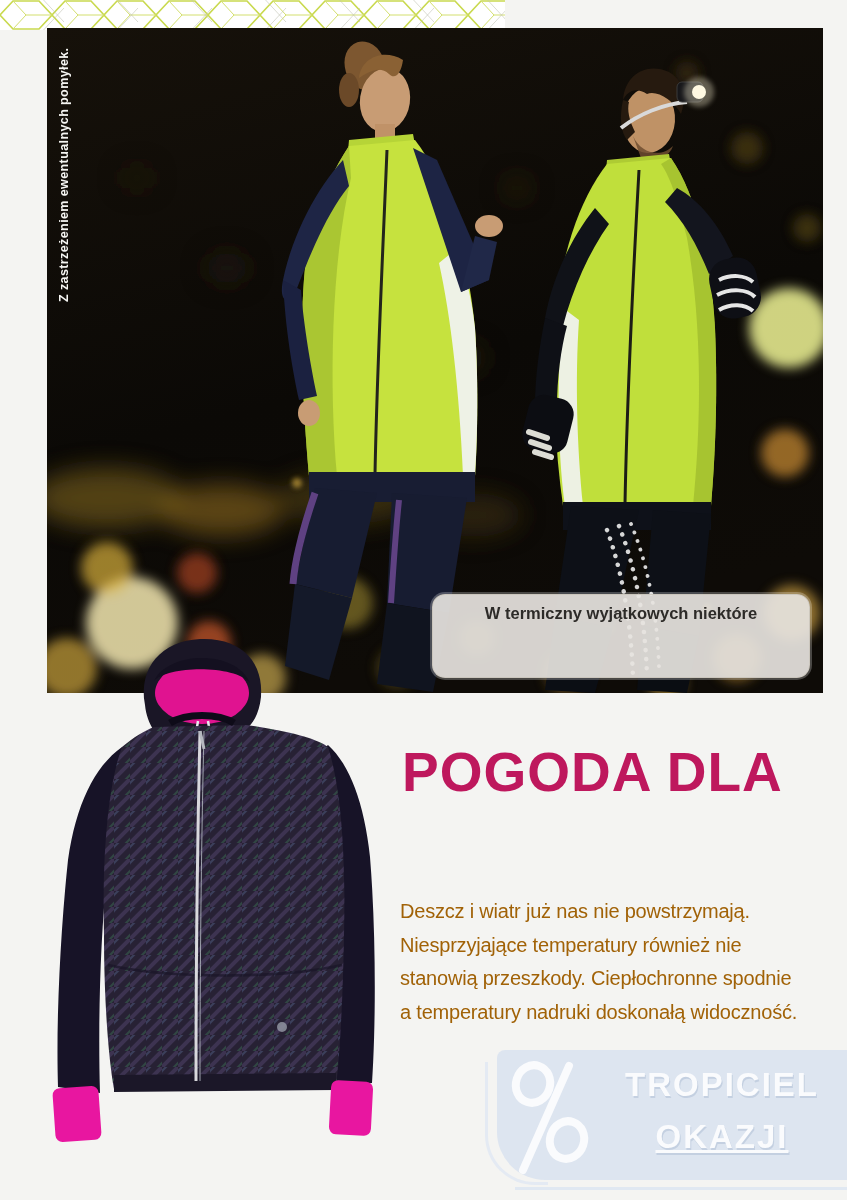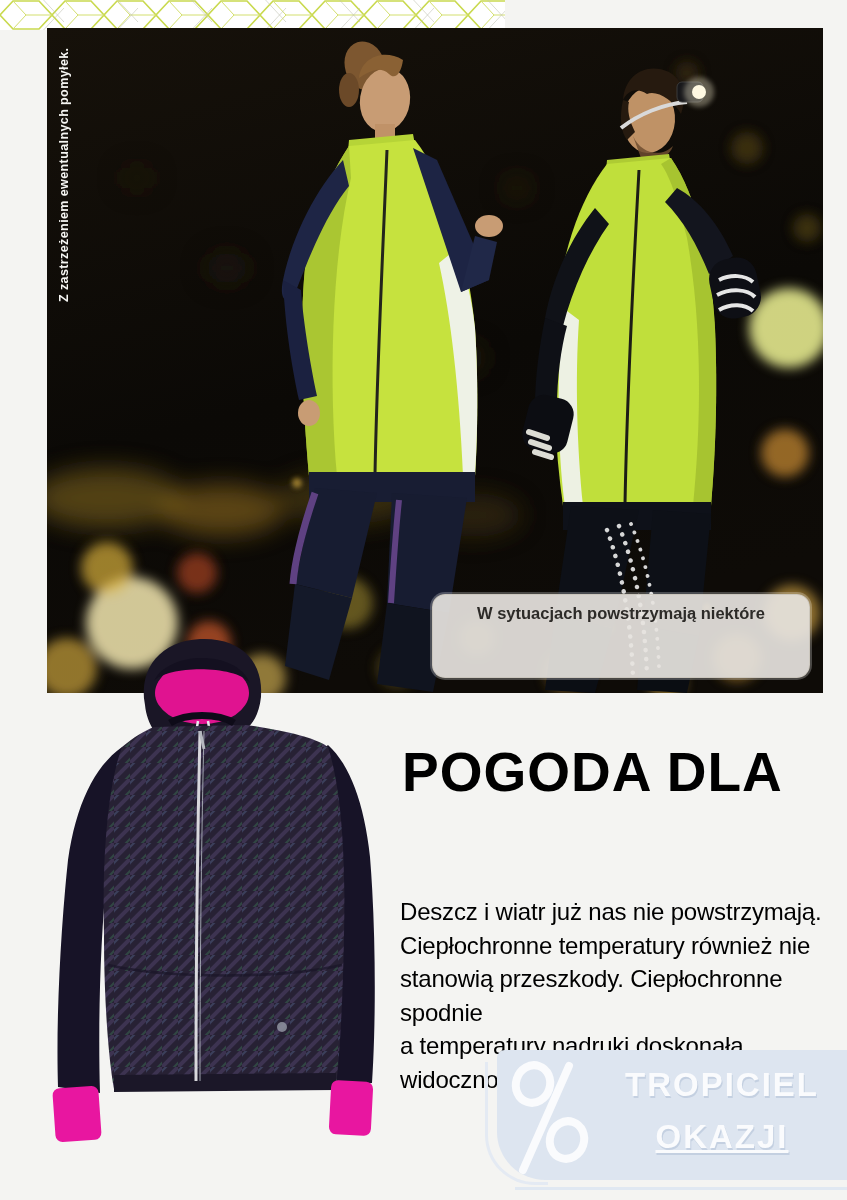--- a/index.html
+++ b/index.html
@@ -29,27 +29,27 @@
     border-radius:13px;
     box-shadow:0 0 0 2px rgba(255,255,255,0.25);
     text-align:center; color:#2d2b28; font-weight:bold;
     font-size:16.5px; line-height:25px; padding-top:6px; box-sizing:border-box;
   }
   
   .jacket{position:absolute; left:50px; top:635px; width:350px; height:520px;}
   
   .headline{
     position:absolute; left:402px; top:740px;
-    color:#000000; font-weight:bold; font-size:55px; line-height:64px;
+    color:#be185d; font-weight:bold; font-size:55px; line-height:64px;
     letter-spacing:1px;
   }
   
   .intro{
     position:absolute; left:400px; top:895px;
-    color:#000000; font-size:24px; line-height:33.5px; letter-spacing:-0.2px;
+    color:#a16207; font-size:20px; line-height:33.5px; letter-spacing:-0.2px;
   }
   
   .badge{position:absolute; left:485px; top:1044px; width:362px; height:150px;}
   .badge-outline{
     position:absolute; left:0; top:18px; width:60px; height:120px;
     border-left:3px solid #e4eaf3; border-bottom:3px solid #e4eaf3;
     border-bottom-left-radius:50px;
   }
   .badge-underline{
     position:absolute; left:30px; top:143px; width:332px; height:3px;
@@ -202,21 +202,21 @@
           <path d="M560,502 C574,540 584,590 586,650" stroke="#e8e8e8" stroke-width="4.5" fill="none" stroke-linecap="round" stroke-dasharray="0.1 9"></path>
           <path d="M572,498 C588,538 598,588 600,648" stroke="#e8e8e8" stroke-width="4.5" fill="none" stroke-linecap="round" stroke-dasharray="0.1 9"></path>
           <path d="M584,496 C600,534 610,582 612,640" stroke="#e8e8e8" stroke-width="3.8" fill="none" stroke-linecap="round" stroke-dasharray="0.1 9"></path>
         </g>
       </g>
     </svg>
 
     <div class="vertical-note">Z zastrzeżeniem ewentualnych pomyłek.</div>
 
     <div class="info-box">
-      <div>W sytuacjach powstrzymają niektóre</div>
+      <div>W termiczny wyjątkowych niektóre</div>
     </div>
   </div>
 
   <svg class="jacket" viewBox="0 0 350 520" xmlns="http://www.w3.org/2000/svg">
     <defs>
       <pattern id="jpat" width="16" height="16" patternUnits="userSpaceOnUse" patternTransform="rotate(0)">
         <rect width="16" height="16" fill="#272134"></rect>
         <path d="M-2,18 L18,-2" stroke="#4a3f63" stroke-width="4" opacity="0.6"></path>
         <path d="M6,22 L22,6" stroke="#3b6b52" stroke-width="2" opacity="0.5"></path>
         <path d="M-6,10 L10,-6" stroke="#5a6c96" stroke-width="2" opacity="0.4"></path>
@@ -244,21 +244,21 @@
     <rect x="4" y="452" width="46" height="54" rx="7" fill="#e816a0" transform="rotate(-4 27 479)"></rect>
     <rect x="280" y="446" width="42" height="54" rx="7" fill="#e816a0" transform="rotate(3 301 473)"></rect>
   </svg>
 
   <div class="headline">
     <div>POGODA DLA</div>
   </div>
 
   <div class="intro">
     <div>Deszcz i wiatr już nas nie powstrzymają.</div>
-    <div>Ciepłochronne temperatury również nie</div>
+    <div>Niesprzyjające temperatury również nie</div>
     <div>stanowią przeszkody. Ciepłochronne spodnie</div>
     <div>a temperatury nadruki doskonałą widoczność.</div>
   </div>
 
   <div class="badge">
     <div class="badge-outline"></div>
     <div class="badge-underline"></div>
     <div class="badge-fill">
       <svg class="badge-percent" width="100" height="126" viewBox="0 0 100 126" xmlns="http://www.w3.org/2000/svg">
         <g stroke="#fafbfd" fill="none">

